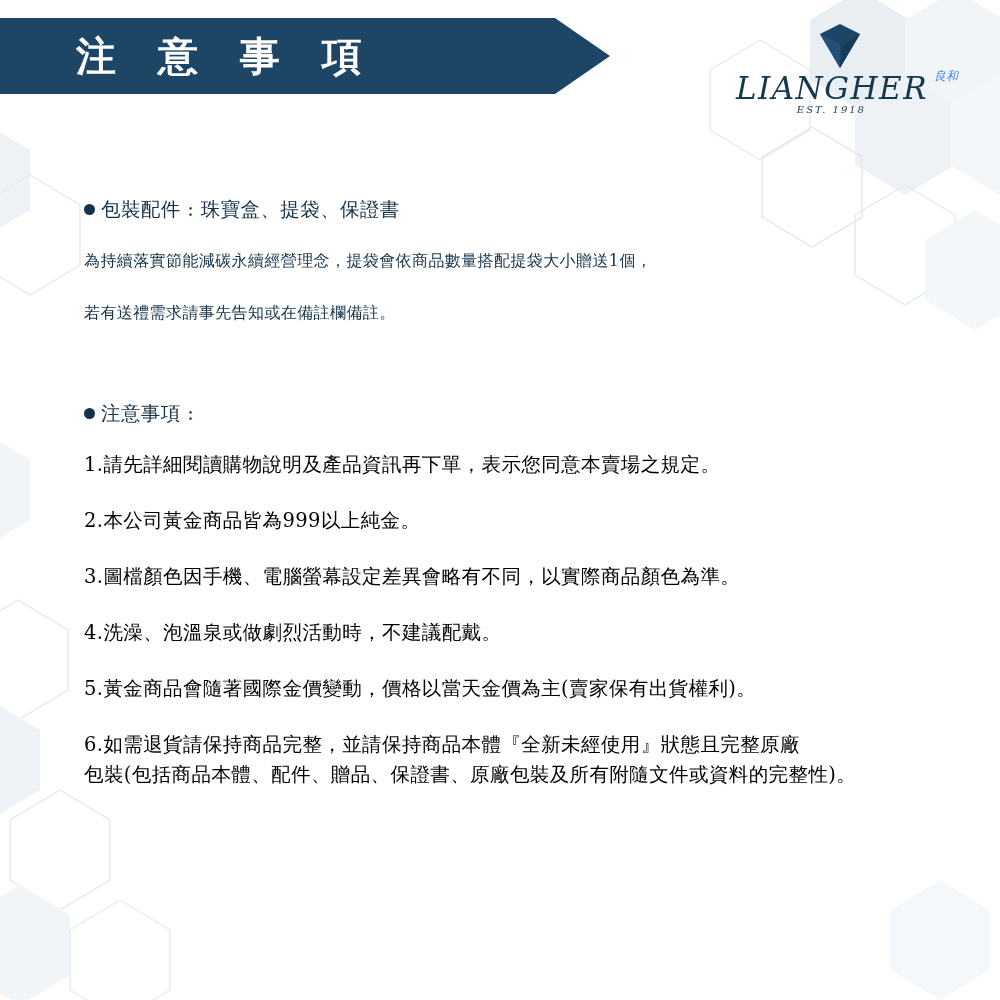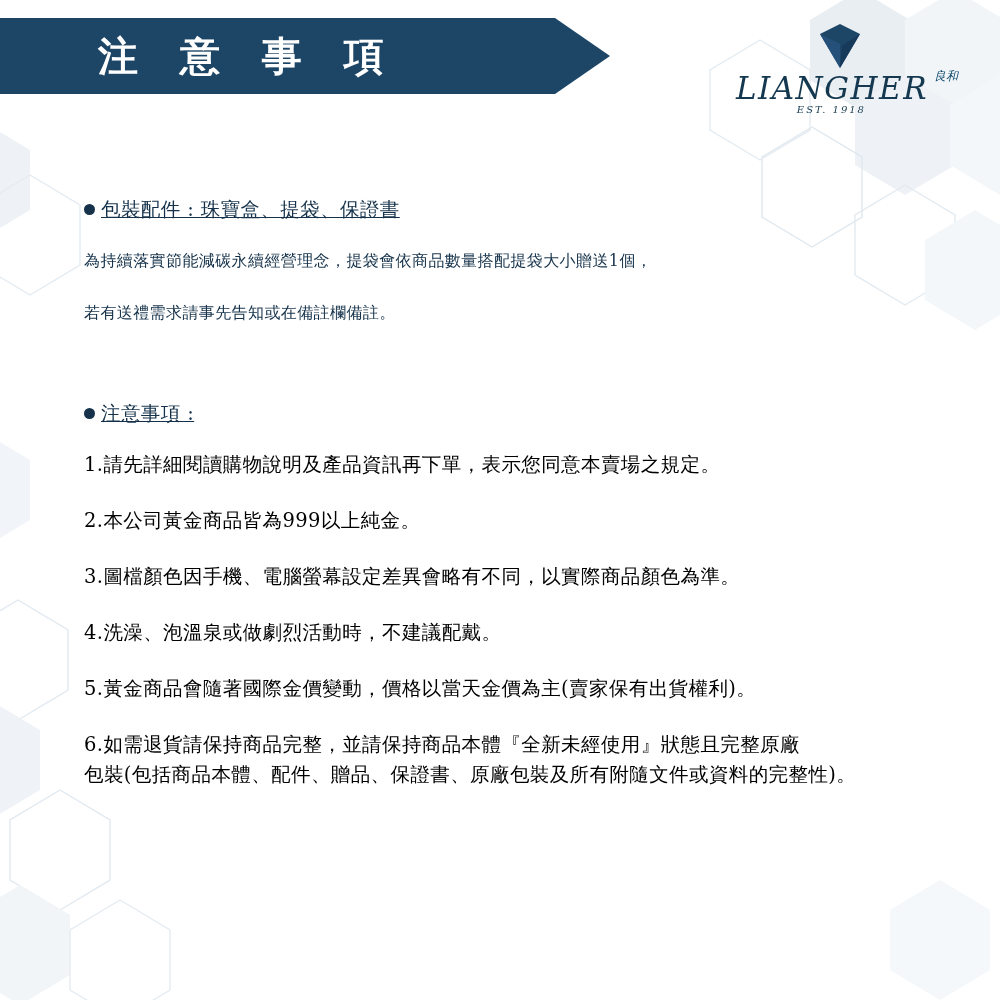--- a/index.html
+++ b/index.html
@@ -34,21 +34,21 @@
     height: 76px;
     background: #1d4565;
     clip-path: polygon(0 0, 555px 0, 610px 50%, 555px 100%, 0 100%);
     display: flex;
     align-items: center;
   }
   .banner-title {
     color: #ffffff;
     font-size: 40px;
     letter-spacing: 14px;
-    padding-left: 96px;
+    padding-left: 74px;
     font-family: "DejaVu Serif", "Liberation Serif", serif;
     font-weight: 600;
     text-indent: 2px;
   }
 
   
   .logo-wrap {
     position: absolute;
     top: 22px;
     right: 26px;
@@ -73,21 +73,21 @@
     font-family: "DejaVu Serif", "Liberation Serif", serif;
     white-space: nowrap;
   }
   .logo-cjk {
     position: absolute;
     right: 6px;
     top: 48px;
     width: 34px;
     font-size: 12px;
     line-height: 13px;
-    color: #0c4a6e;
+    color: #3b82f6;
     text-align: left;
     letter-spacing: 0px;
   }
   .logo-est {
     position: absolute;
     right: 108px;
     top: 82px;
     font-size: 10px;
     letter-spacing: 2px;
     color: #14384f;
@@ -102,21 +102,20 @@
     width: 840px;
   }
   .block { margin-bottom: 0; }
   .lead {
     font-size: 19.5px;
     color: #15324a;
     line-height: 28px;
     margin-bottom: 22px;
     letter-spacing: 0.4px;
     white-space: nowrap;
-    text-decoration: underline;
   }
   .para {
     font-size: 16px;
     color: #15324a;
     line-height: 30px;
     margin-bottom: 22px;
     letter-spacing: 0.4px;
     white-space: nowrap;
   }
   .gap { height: 50px; }

